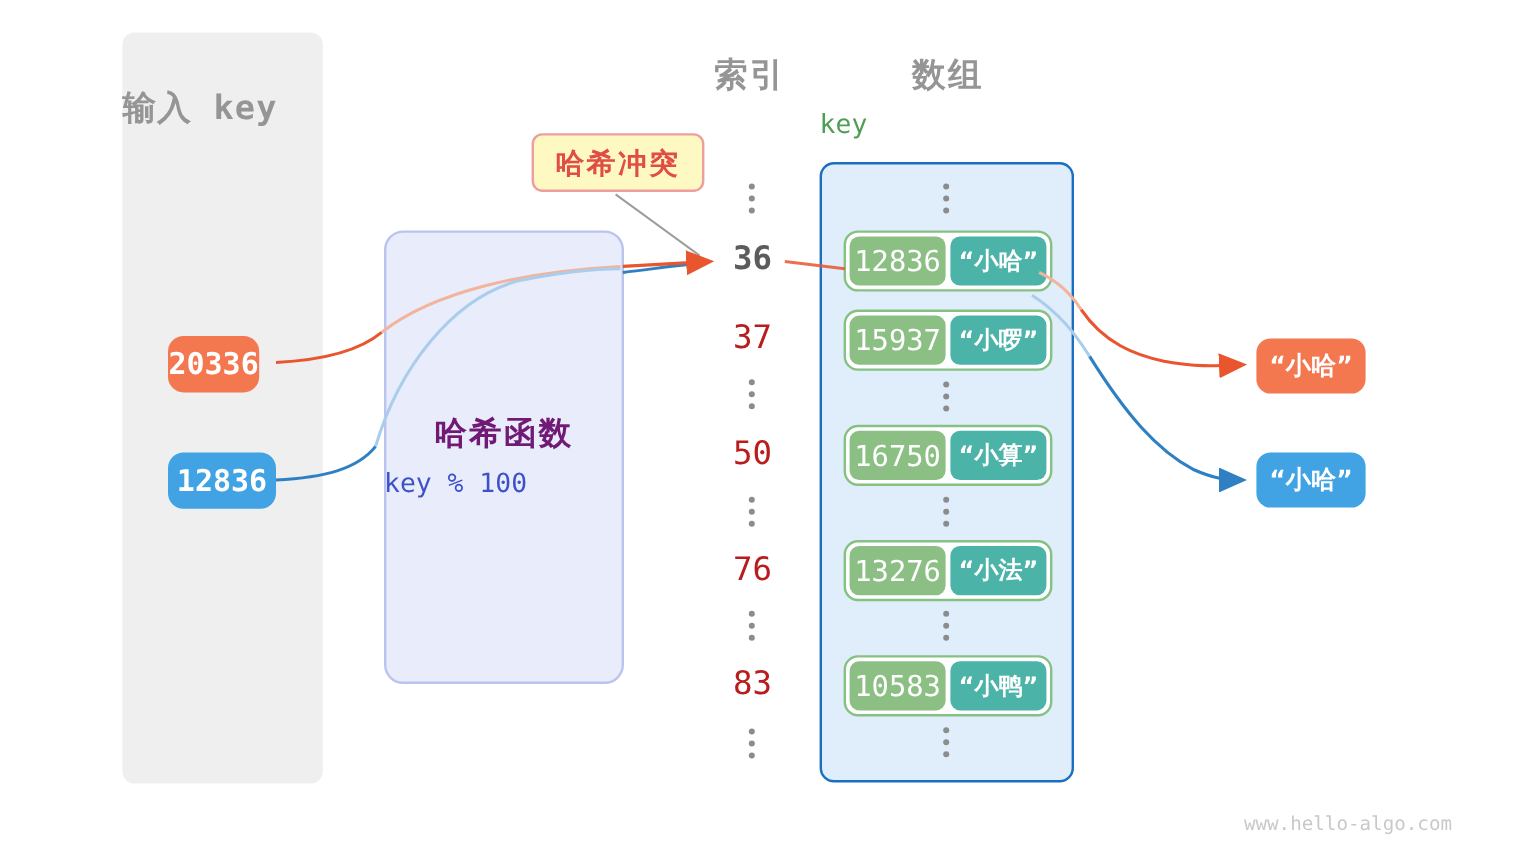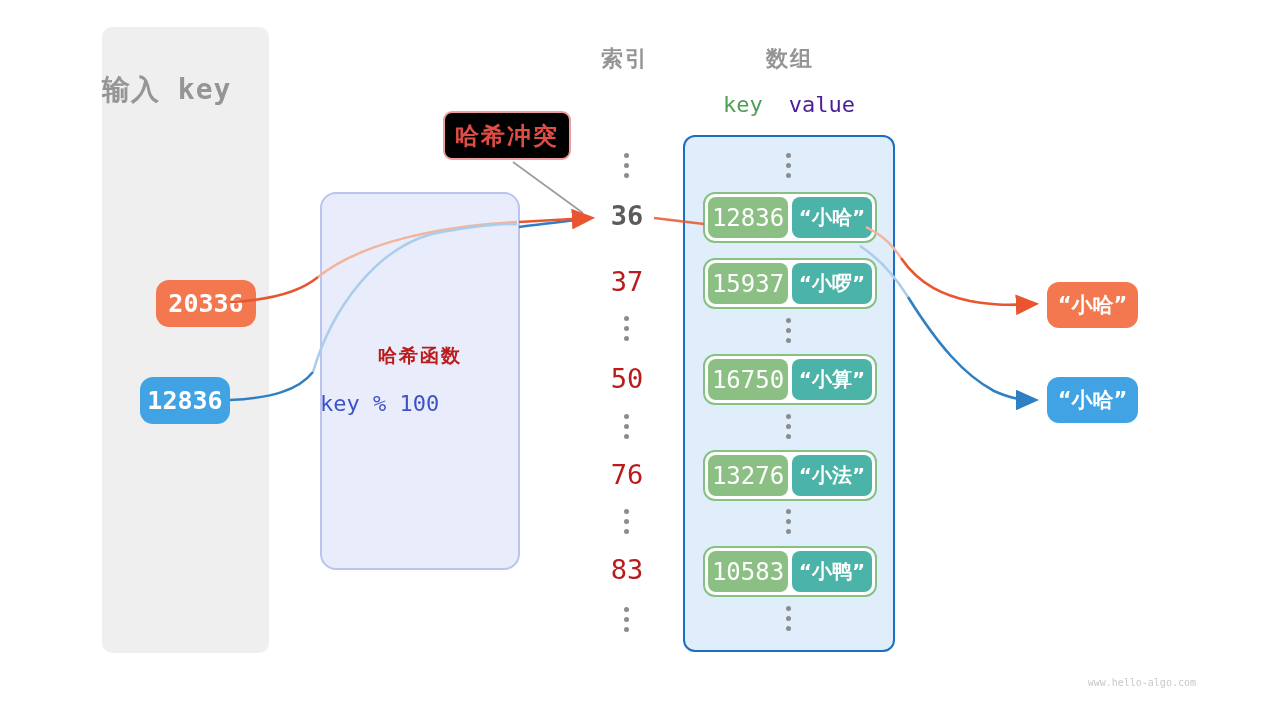--- a/index.html
+++ b/index.html
@@ -1,62 +1,62 @@
 <!DOCTYPE html>
 <html><head>
 <meta charset="utf-8">
 <style>
   html,body{margin:0;padding:0;background:#ffffff;}
   #stage{
     position:relative;width:1280px;height:720px;background:#ffffff;overflow:hidden;
     font-family:"DejaVu Sans","Liberation Sans",sans-serif;
   }
-  .mono{font-family:"DejaVu Sans Mono","Liberation Mono",monospace;}
+  .mono{font-family:"DejaVu Sans Mono","Liberation Mono",monospace;flex-direction:column;}
 
   
   .panel{position:absolute;top:27px;height:626px;background:#efeff0;border-radius:10px;}
   #input-panel{left:102px;width:167px;}
   #output-panel{left:997px;width:190px;}
   .panel-title{
     position:absolute;top:44px;left:0;width:100%;text-align:left;
     font-size:28px;font-weight:bold;color:#959595;letter-spacing:1px;
     font-family:"DejaVu Sans Mono","Liberation Mono",monospace;
   }
 
   
   .col-title{position:absolute;top:44px;width:120px;text-align:center;
-    font-size:22px;font-weight:bold;color:#959595;letter-spacing:2px;}
+    font-size:28px;font-weight:bold;color:#959595;letter-spacing:2px;}
   #index-title{left:565px;}
   #array-title{left:730px;}
   #kv-header{position:absolute;left:683px;top:92px;width:212px;display:flex;
     justify-content:center;gap:26px;font-size:22px;}
   #kv-header .key{color:#4f9e55;}
   #kv-header .value{color:#4c1d95;}
 
   
   .pill{position:absolute;display:flex;align-items:center;justify-content:center;
     color:#ffffff;border-radius:13px;}
   .pill.num{font-size:25px;font-weight:600;}
   .pill.word{font-size:21px;font-weight:600;}
-  #key-box-1{left:140px;top:280px;width:100px;height:47px;background:#f3774f;margin-left:16px;}
+  #key-box-1{left:140px;top:280px;width:76px;height:47px;background:#f3774f;}
   #key-box-2{left:140px;top:377px;width:90px;height:47px;background:#41a3e3;}
   #out-box-1{left:1047px;top:282px;width:91px;height:46px;background:#f3774f;border-radius:12px;}
   #out-box-2{left:1047px;top:377px;width:91px;height:46px;background:#41a3e3;border-radius:12px;}
 
   
   #hash-box{position:absolute;left:320px;top:192px;width:200px;height:378px;
     background:#e9ecfb;border:2px solid #bac4ee;border-radius:16px;box-sizing:border-box;}
   #hash-title{position:absolute;left:320px;top:343px;width:200px;text-align:center;
-    font-size:19px;font-weight:bold;color:#b91c1c;letter-spacing:2px;}
+    font-size:27px;font-weight:bold;color:#701a75;letter-spacing:2px;}
   #hash-formula{position:absolute;left:320px;top:391px;width:200px;text-align:left;
     font-size:22px;color:#3d52c9;}
 
   
-  #collision-label{position:absolute;left:443px;top:111px;width:128px;height:49px;
-    background:#000000;border:2px solid #ef9e9e;border-radius:9px;box-sizing:border-box;
+  #collision-label{position:absolute;left:443px;top:111px;width:144px;height:49px;
+    background:#fef9c3;border:2px solid #ef9e9e;border-radius:9px;box-sizing:border-box;
     display:flex;align-items:center;justify-content:center;
     font-size:24px;font-weight:bold;color:#e04d45;letter-spacing:2px;}
 
   
   .idx{position:absolute;left:577px;width:100px;text-align:center;
     font-size:27px;color:#b91c1c;}
   .idx.hl{font-weight:bold;color:#5c5c5c;}
 
   
   .vdots{position:absolute;display:flex;flex-direction:column;gap:5px;align-items:center;}
@@ -67,21 +67,21 @@
     background:#dfeefa;border:2.5px solid #1b6fc2;border-radius:12px;box-sizing:border-box;}
   .bucket-row{position:absolute;left:703px;width:174px;height:51px;background:#ffffff;
     border:2px solid #86c184;border-radius:12px;box-sizing:border-box;
     display:flex;align-items:stretch;padding:3px;gap:4px;}
   .bucket-key{width:80px;background:#8cbf84;border-radius:8px;color:#fff;
     display:flex;align-items:center;justify-content:center;font-size:24px;}
   .bucket-val{flex:1;background:#4cb3a8;border-radius:8px;color:#fff;
     display:flex;align-items:center;justify-content:center;font-size:20px;font-weight:600;}
 
   
-  #watermark{position:absolute;right:84px;top:677px;font-size:10px;color:#c9c9c9;}
+  #watermark{position:absolute;right:70px;top:677px;font-size:16px;color:#c9c9c9;}
 
   
   #arrows{position:absolute;left:0;top:0;width:1280px;height:720px;pointer-events:none;}
 </style>
 </head>
 <body>
 
 <div id="stage">
 
   <div class="panel" id="input-panel">

